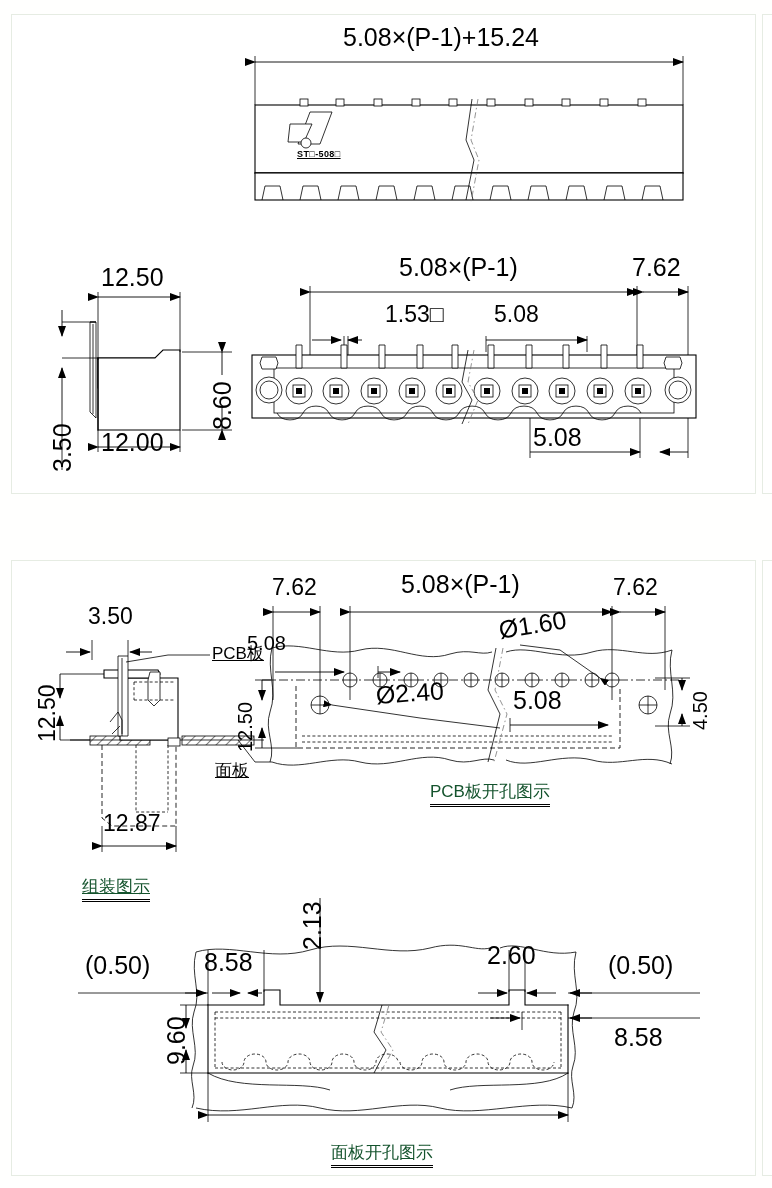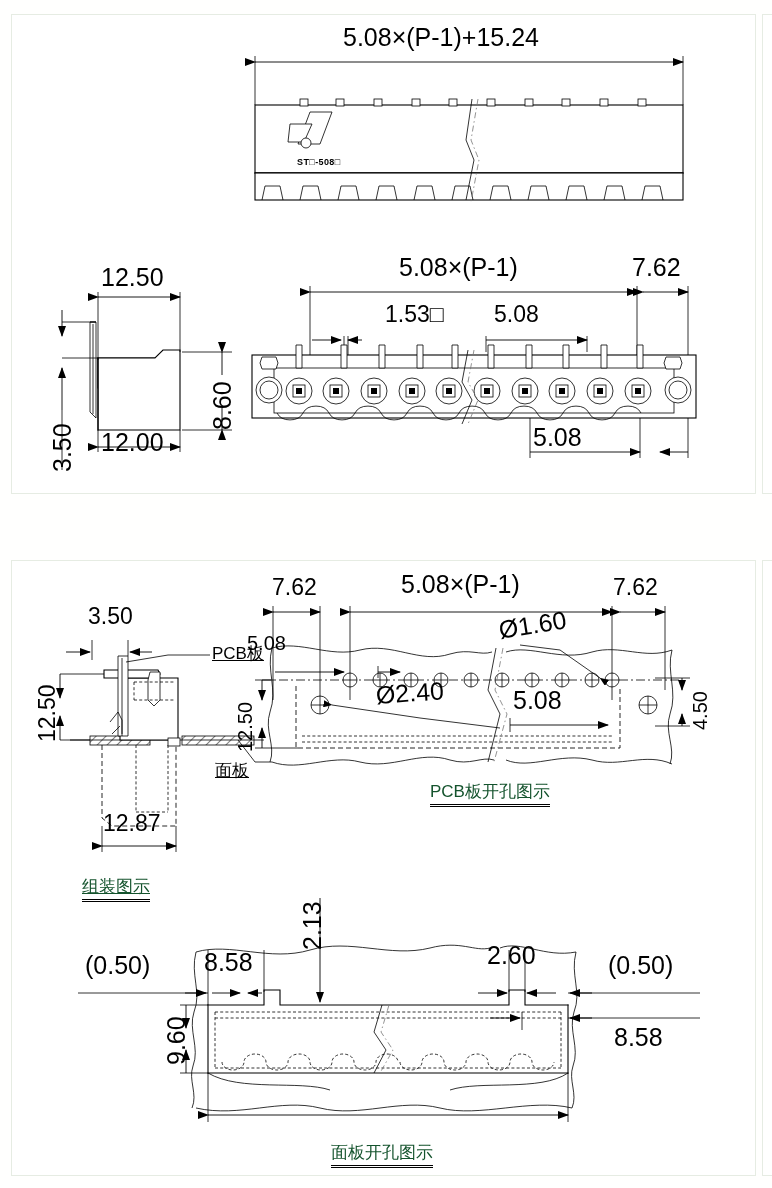--- a/index.html
+++ b/index.html
@@ -454,21 +454,21 @@
       <line class="ln-thin" x1="208" y1="1073" x2="208" y2="1122"></line>
       <line class="ln-thin" x1="568" y1="1073" x2="568" y2="1122"></line>
       <line class="ln-dim" x1="208" y1="1115" x2="568" y2="1115" marker-start="url(#ar)" marker-end="url(#ar)"></line>
 
       <path class="ln-thin" d="M208,1073 C240,1092 300,1080 330,1090"></path>
       <path class="ln-thin" d="M568,1073 C540,1092 480,1080 450,1090"></path>
     </g>
   </svg>
 
   <div class="dimtext t-lg" style="left:343px; top:25px;">5.08×(P-1)+15.24</div>
-  <div class="dimtext t-part" style="left:297px; top:158px;">ST□-508□</div>
+  <div class="dimtext t-part" style="left:297px; top:150px;text-decoration:underline;">ST□-508□</div>
 
   <div class="dimtext t-lg" style="left:101px; top:265px;">12.50</div>
   <div class="dimtext t-lg" style="left:101px; top:430px;">12.00</div>
   <div class="dimtext t-lg rot90" style="left:210px; top:430px;">8.60</div>
   <div class="dimtext t-lg rot90" style="left:50px; top:472px;">3.50</div>
 
   <div class="dimtext t-lg" style="left:399px; top:255px;">5.08×(P-1)</div>
   <div class="dimtext t-lg" style="left:632px; top:255px;">7.62</div>
   <div class="dimtext t-md" style="left:385px; top:303px;">1.53□</div>
   <div class="dimtext t-md" style="left:494px; top:303px;">5.08</div>

